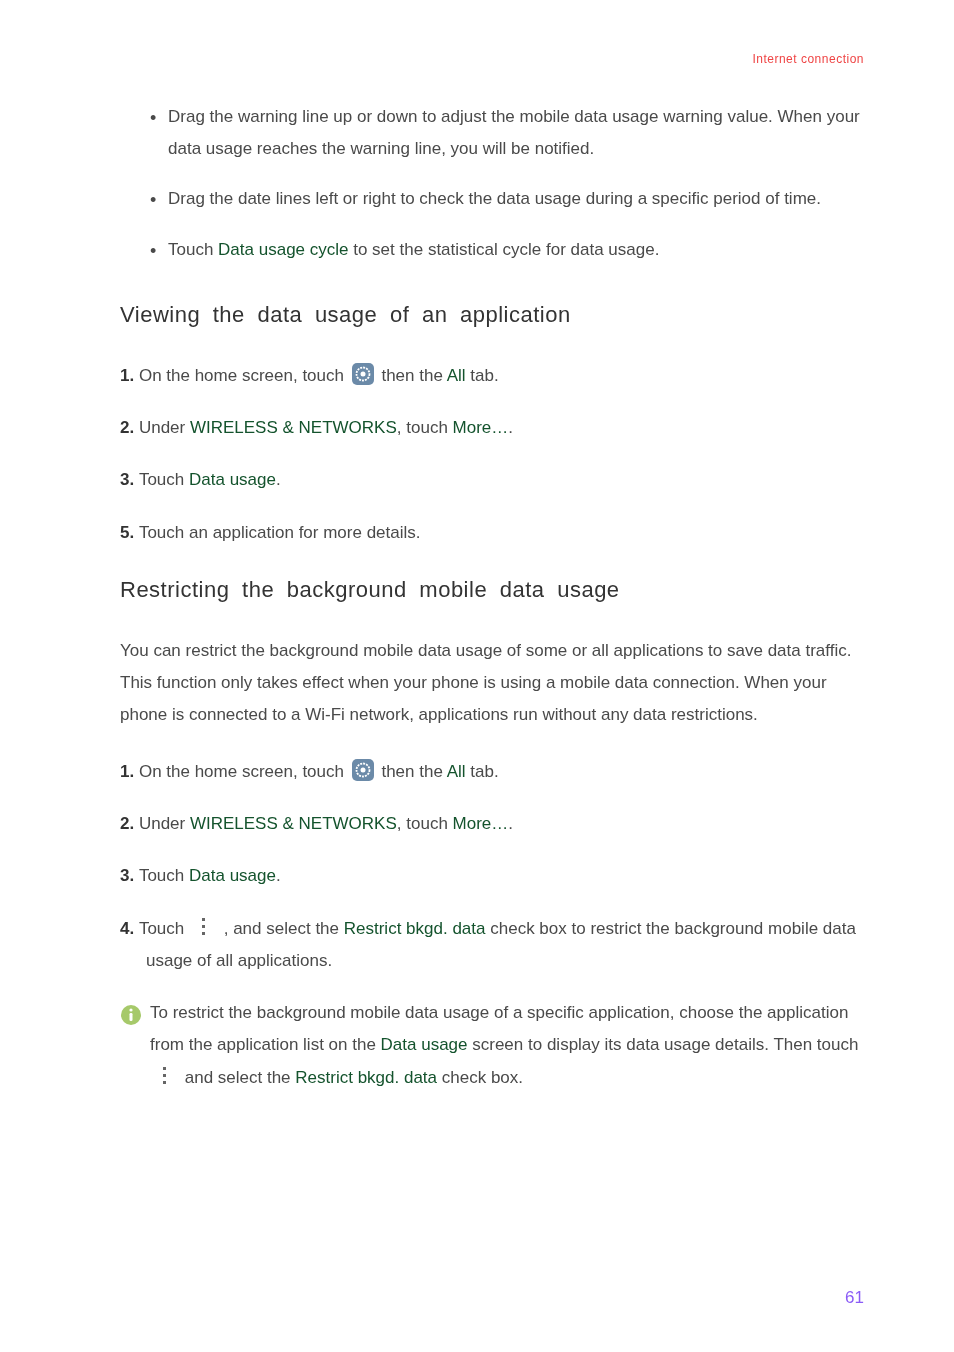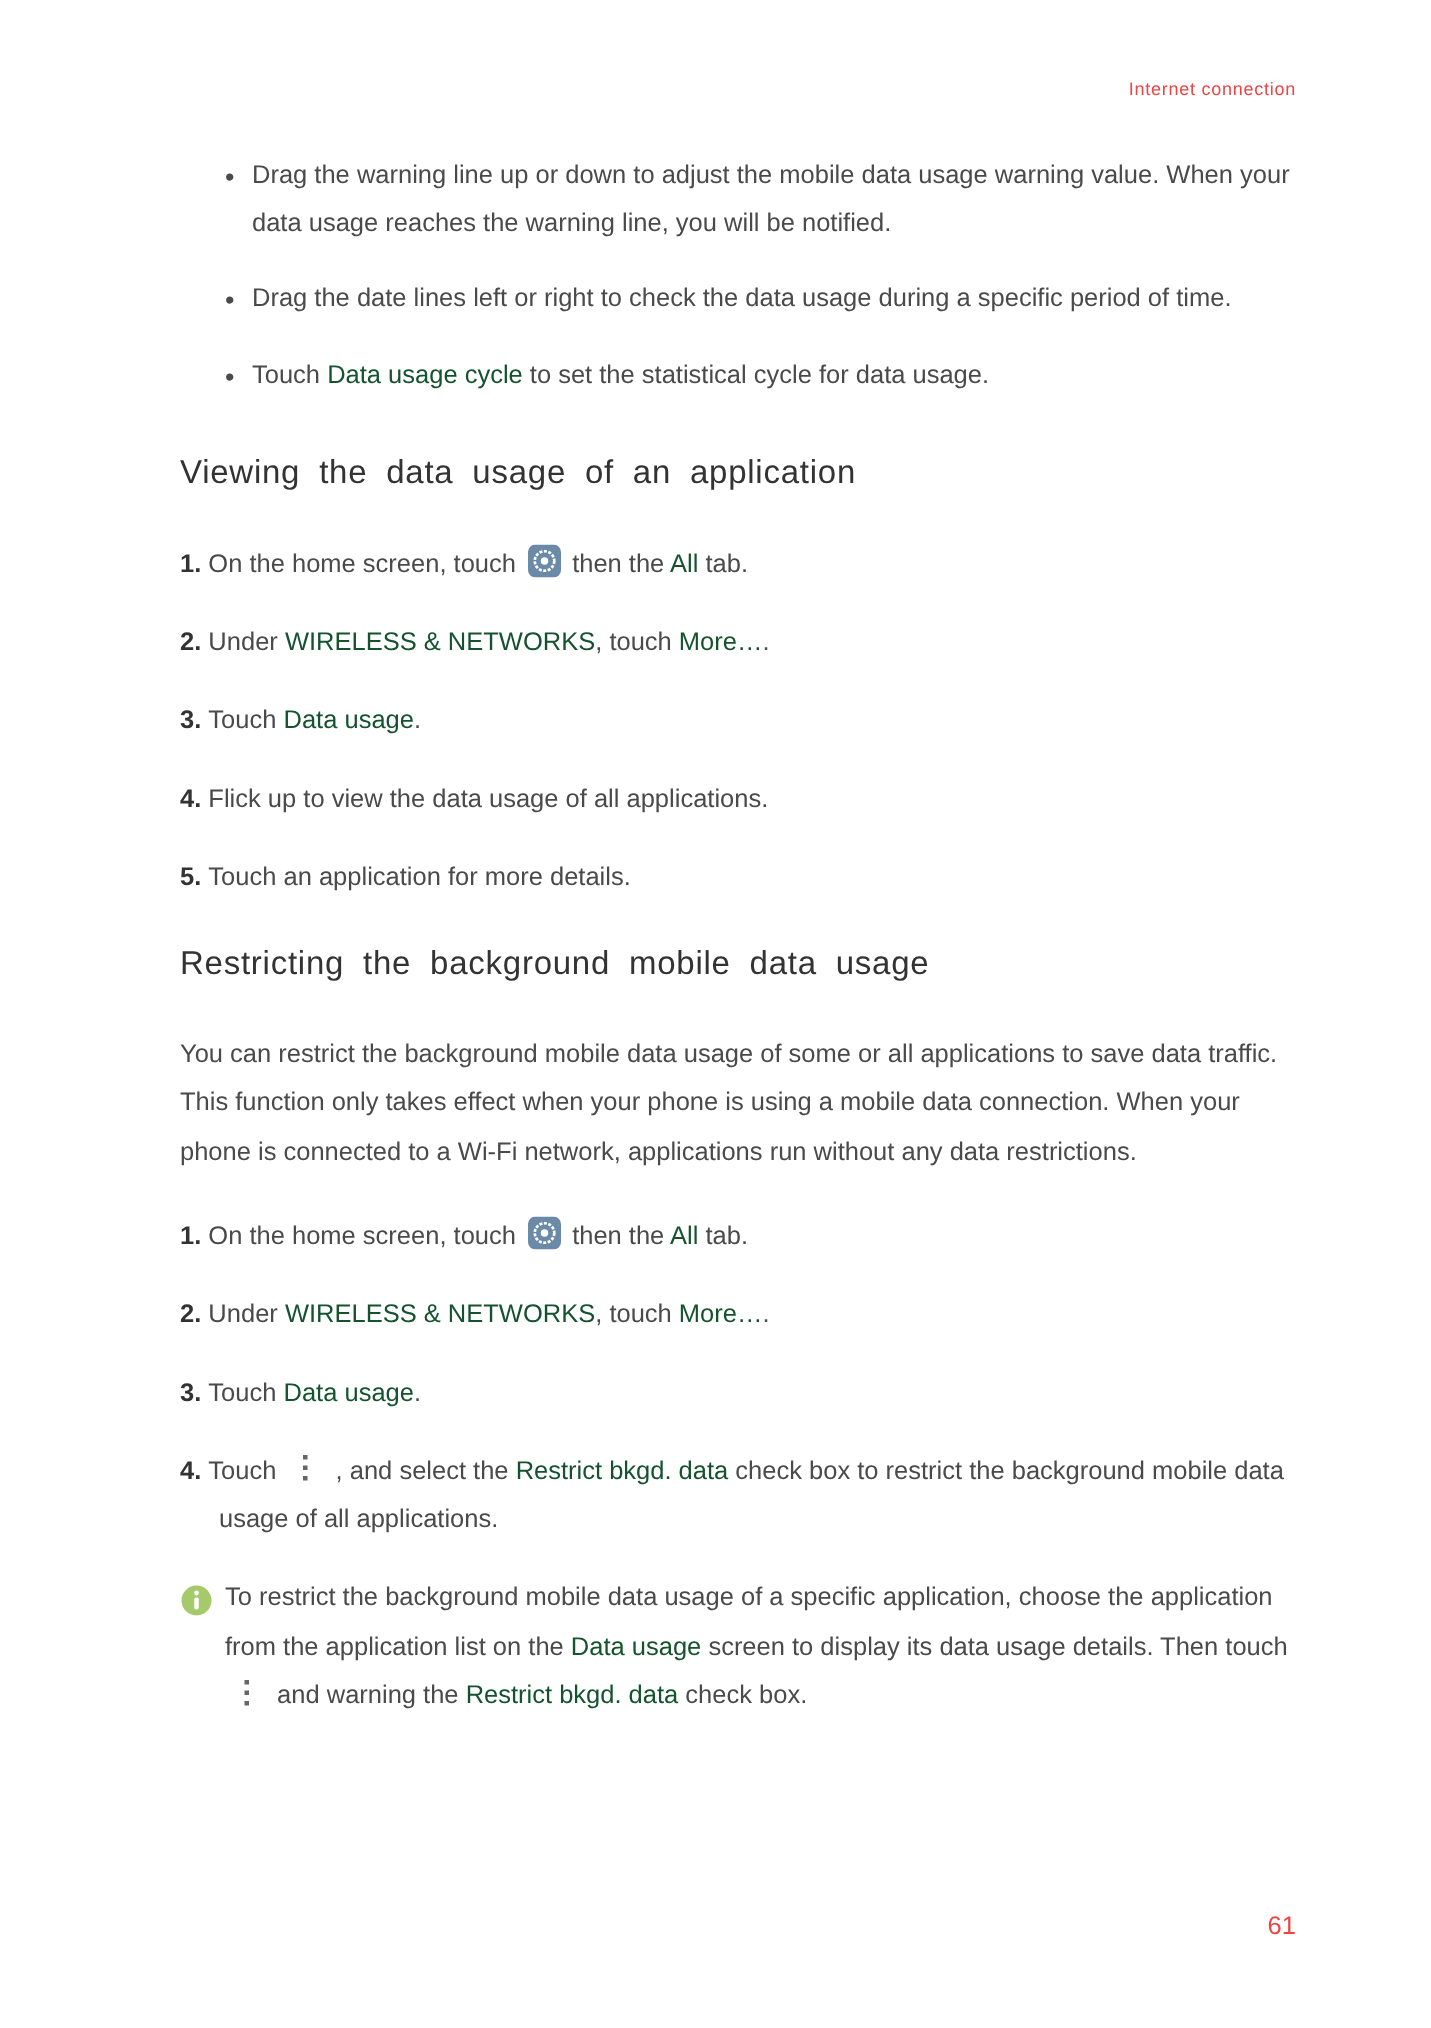--- a/index.html
+++ b/index.html
@@ -104,24 +104,24 @@
   .note-icon-col {
     flex: 0 0 30px;
     padding-top: 3px;
   }
   .note-text-col {
     flex: 1;
   }
   .note-text-col p { margin-bottom: 6px; }
   .page-number {
     position: absolute;
-    bottom: 52px;
+    bottom: 38px;
     right: 90px;
     font-size: 17px;
-    color: #ef4444;
+    color: #8b5cf6;
   }
 </style>
 </head>
 <body>
 
 <div class="header">Internet connection</div>
 
 <div class="bullet-list">
   <div class="bullet-item">Drag the warning line up or down to adjust the mobile data usage warning value. When your data usage reaches the warning line, you will be notified.</div>
   <div class="bullet-item">Drag the date lines left or right to check the data usage during a specific period of time.</div>
@@ -138,23 +138,20 @@
             <rect x="0" y="0" width="22" height="22" rx="5" fill="#6b8aa8"></rect>
             <circle cx="11" cy="11" r="6.5" fill="none" stroke="#fff" stroke-width="1.8" stroke-dasharray="2 1"></circle>
             <circle cx="11" cy="11" r="2.5" fill="#fff"></circle>
           </svg></span><span> then the </span><strong>All</strong><span> tab.</span></span>
   </div>
   <div class="step-item">
     <span class="step-num">2. </span><span class="step-content"><span>Under </span><strong>WIRELESS &amp; NETWORKS</strong><span>, touch </span><strong>More…</strong><span>.</span></span>
   </div>
   <div class="step-item">
     <span class="step-num">3. </span><span class="step-content"><span>Touch </span><strong>Data usage</strong><span>.</span></span>
-  </div>
-  <div class="step-item">
-    <span class="step-num">4. </span><span class="step-content">Flick up to view the data usage of all applications.</span>
   </div>
   <div class="step-item">
     <span class="step-num">5. </span><span class="step-content">Touch an application for more details.</span>
   </div>
 </div>
 
 <h2>Restricting the background mobile data usage</h2>
 
 <p class="intro-para">You can restrict the background mobile data usage of some or all applications to save data traffic. This function only takes effect when your phone is using a mobile data connection. When your phone is connected to a Wi-Fi network, applications run without any data restrictions.</p>
 
@@ -188,18 +185,18 @@
           <circle cx="11" cy="6" r="1.6" fill="#fff"></circle>
           <rect x="9.5" y="9" width="3" height="8" rx="1.2" fill="#fff"></rect>
         </svg></span>
   </div>
   <div class="note-text-col">
     <p>
       <span>To restrict the background mobile data usage of a specific application, choose the application from the application list on the </span><strong>Data usage</strong><span> screen to display its data usage details. Then touch </span><span class="menu-icon"><svg viewBox="0 0 18 22">
             <rect x="7" y="2" width="3" height="3" fill="#666"></rect>
             <rect x="7" y="9" width="3" height="3" fill="#666"></rect>
             <rect x="7" y="16" width="3" height="3" fill="#666"></rect>
-          </svg></span><span> and warning the </span><strong>Restrict bkgd. data</strong><span> check box.</span>
+          </svg></span><span> and select the </span><strong>Restrict bkgd. data</strong><span> check box.</span>
     </p>
   </div>
 </div>
 
 <div class="page-number">61</div>
 
 </body></html>

